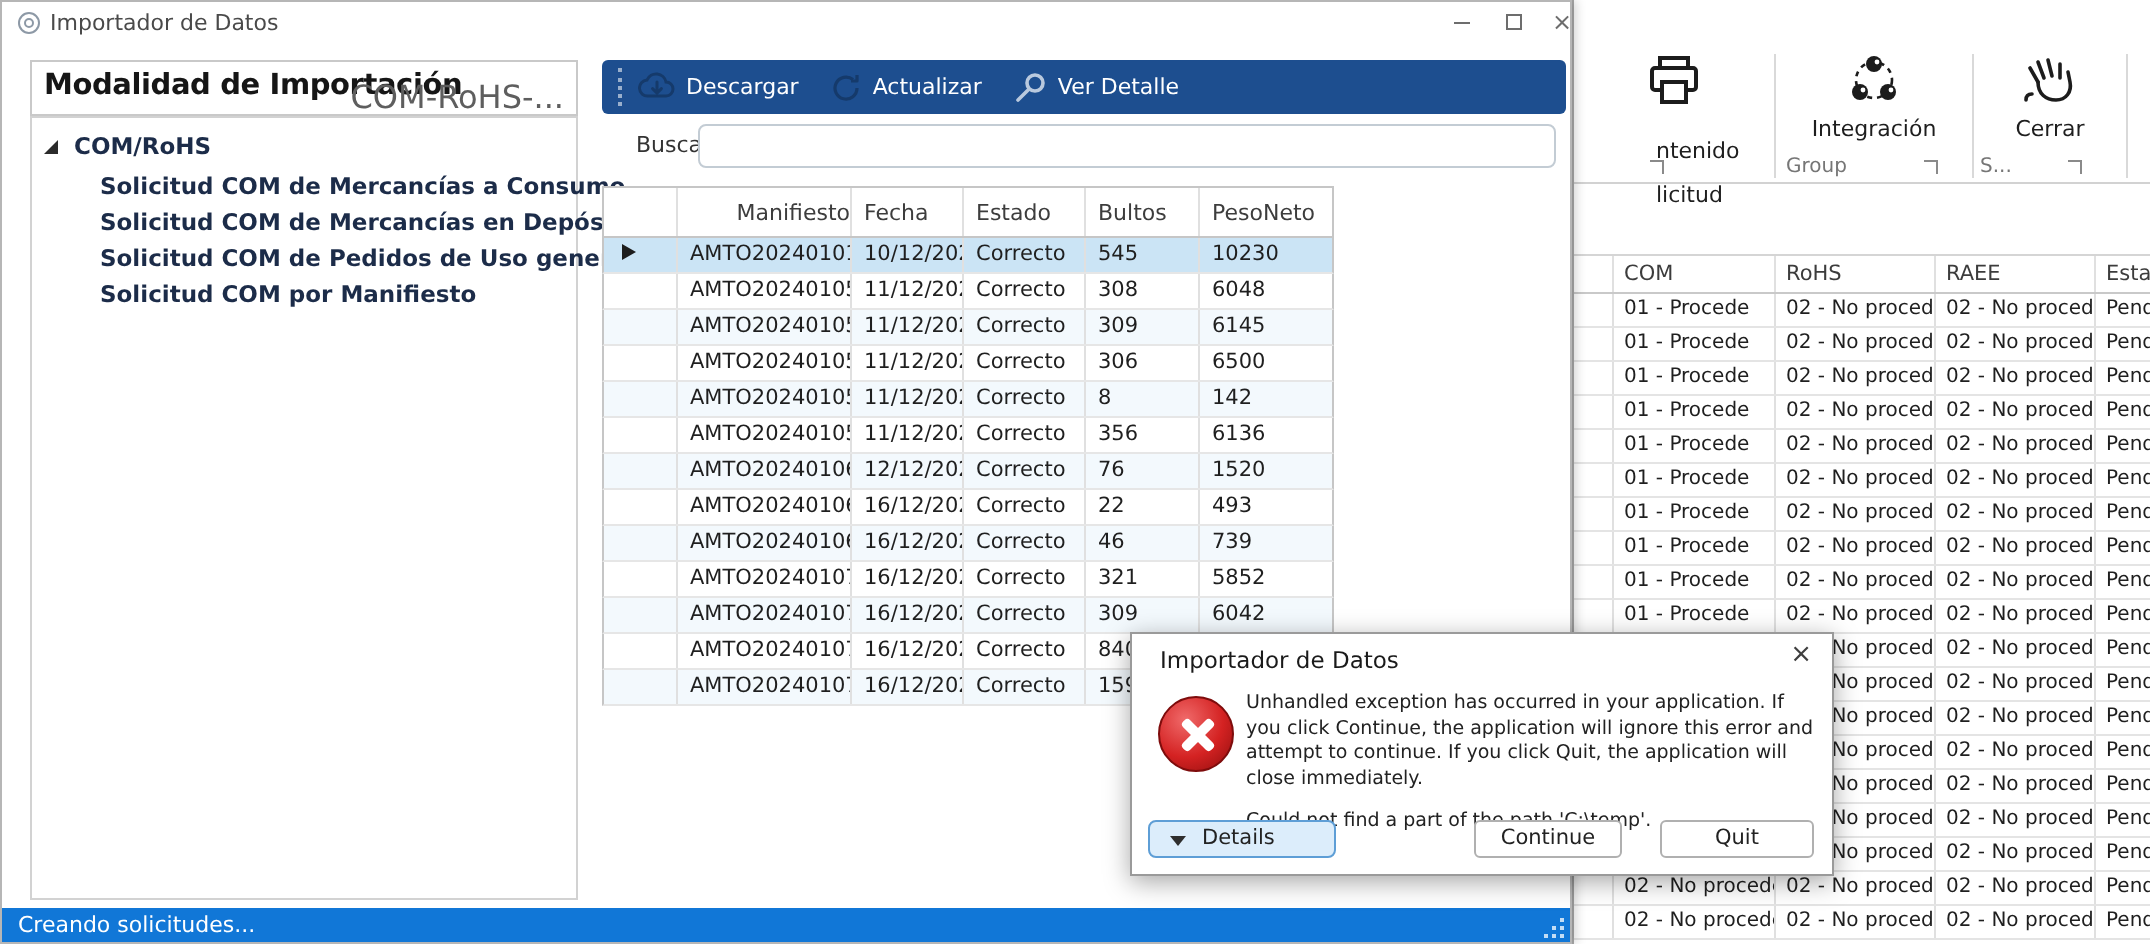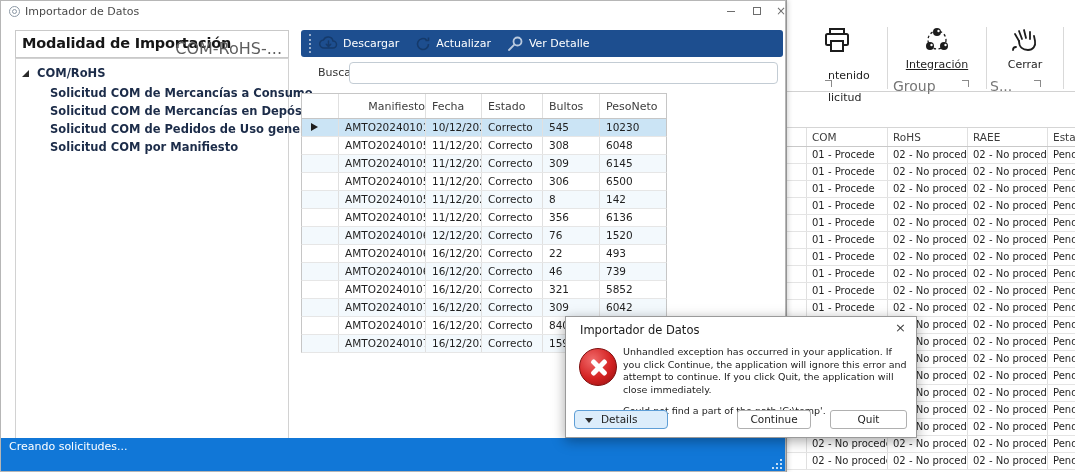--- a/index.html
+++ b/index.html
@@ -8,21 +8,21 @@
 
   
   .rwin{position:absolute;left:786px;top:0;width:289px;height:472px;background:#fff;
         border-left:1px solid #ababab;z-index:1;}
   .rib-topline{position:absolute;left:0;top:23px;width:100%;border-top:1px solid #e3e3e3;}
   .ribbon{position:absolute;left:0;top:23px;width:100%;height:69px;border-bottom:1px solid #d2d2d2;background:#fff;}
   .rib-btn{position:absolute;top:0;height:54px;text-align:center;color:#1e1e1e;font-size:11px;cursor:default;}
   .rib-ico{display:block;margin:4px auto 2px;}
   .rib-label{display:block;line-height:11px;white-space:pre;}
   .rib-div{position:absolute;top:4px;height:62px;border-left:1px solid #d9d9d9;}
-  .rib-foot{position:absolute;top:55px;width:100%;height:14px;font-size:14px;color:#767676;}
+  .rib-foot{position:absolute;top:55px;width:100%;height:14px;font-size:10px;color:#767676;}
   .launcher{position:absolute;top:2px;width:7px;height:7px;border-left:1px solid #8a8a8a;border-bottom:1px solid #8a8a8a;transform:rotate(180deg);}
   .grp-label{position:absolute;top:0;}
 
   
   .rgrid{position:absolute;left:0;top:127px;right:0;bottom:0;font-size:10px;color:#1f1f1f;}
   .rg-head{position:absolute;left:0;top:0;height:20px;width:350px;border-top:1px solid #d5d5d5;border-bottom:1px solid #c9c9c9;background:#fff;color:#3c3c3c;font-size:10.5px;}
   .rg-row{position:absolute;left:0;height:17px;width:350px;border-bottom:1px solid #e4e4e4;background:#fff;}
   .rg-c{position:absolute;top:0;height:100%;padding:2px 0 0 5px;border-right:1px solid #e0e0e0;overflow:hidden;white-space:nowrap;}
   .rg-c0{left:2px;width:18px;}
   .rg-c1{left:20px;width:81px;}
@@ -70,21 +70,21 @@
   .g-c{position:absolute;top:0;height:100%;padding:2px 0 0 6px;border-right:1px solid #e0e0e0;overflow:hidden;white-space:nowrap;}
   .g-head .g-c{padding-top:6px;}
   .g-c0{left:0;width:37px;}
   .g-c1{left:37px;width:87px;text-align:right;}
   .g-c2{left:124px;width:56px;}
   .g-c3{left:180px;width:61px;}
   .g-c4{left:241px;width:57px;}
   .g-c5{left:298px;width:67px;border-right:none;}
   .row-arrow{display:inline-block;width:0;height:0;border-top:4.5px solid transparent;border-bottom:4.5px solid transparent;border-left:7px solid #1d1d1d;margin-left:3px;}
 
-  .statusbar{position:absolute;left:0;bottom:0;width:784px;height:33px;background:var(--statusbar-blue);color:#fff;font-size:11px;line-height:17px;padding-left:8px;}
+  .statusbar{position:absolute;left:0;bottom:0;width:784px;height:17px;background:var(--statusbar-blue);color:#fff;font-size:11px;line-height:17px;padding-left:8px;}
   .grip{position:absolute;right:3px;bottom:2px;width:12px;height:12px;}
   .grip b{position:absolute;width:2px;height:2px;background:rgba(255,255,255,.75);}
 
   
   .dialog{position:absolute;left:565px;top:316px;width:352px;height:122px;background:#fff;
           border:1px solid #9a9a9a;box-shadow:0 3px 12px rgba(0,0,0,.35);z-index:10;}
   .dlg-title{position:absolute;left:14px;top:6px;font-size:11.5px;color:#1a1a1a;}
   .dlg-close{position:absolute;right:10px;top:3px;font-size:13px;color:#3f3f3f;}
   .err-icon{position:absolute;left:13px;top:31px;width:38px;height:38px;border-radius:50%;
             background:radial-gradient(circle at 35% 30%, #f06a6a 0%, #d42222 55%, #8f0e0e 100%);
@@ -120,21 +120,21 @@
             </svg>
         </span>
         <span class="rib-label" style="text-align:left;padding-left:2px;">
           <span>ntenido</span><br>
           <span>licitud</span>
         </span>
       </div>
 
       <div class="rib-div" style="left:100px;"></div>
 
-      <div class="rib-btn" style="left:104px;width:92px;text-decoration:underline;">
+      <div class="rib-btn" style="left:104px;width:92px;">
         <span class="rib-ico">
           <svg width="30" height="27" viewBox="0 0 30 27">
             <circle cx="15" cy="13" r="9" fill="none" stroke="#1c1c1c" stroke-width="1.3" stroke-dasharray="2.5 2.5"></circle>
             <circle cx="15" cy="5" r="4" fill="#1c1c1c"></circle>
               <circle cx="16.5" cy="4" r="1.2" fill="#fff"></circle>
             <circle cx="8" cy="19" r="4" fill="#1c1c1c"></circle>
               <circle cx="9.5" cy="18" r="1.2" fill="#fff"></circle>
             <circle cx="22" cy="19" r="4" fill="#1c1c1c"></circle>
               <circle cx="23.5" cy="18" r="1.2" fill="#fff"></circle>
           </svg>

